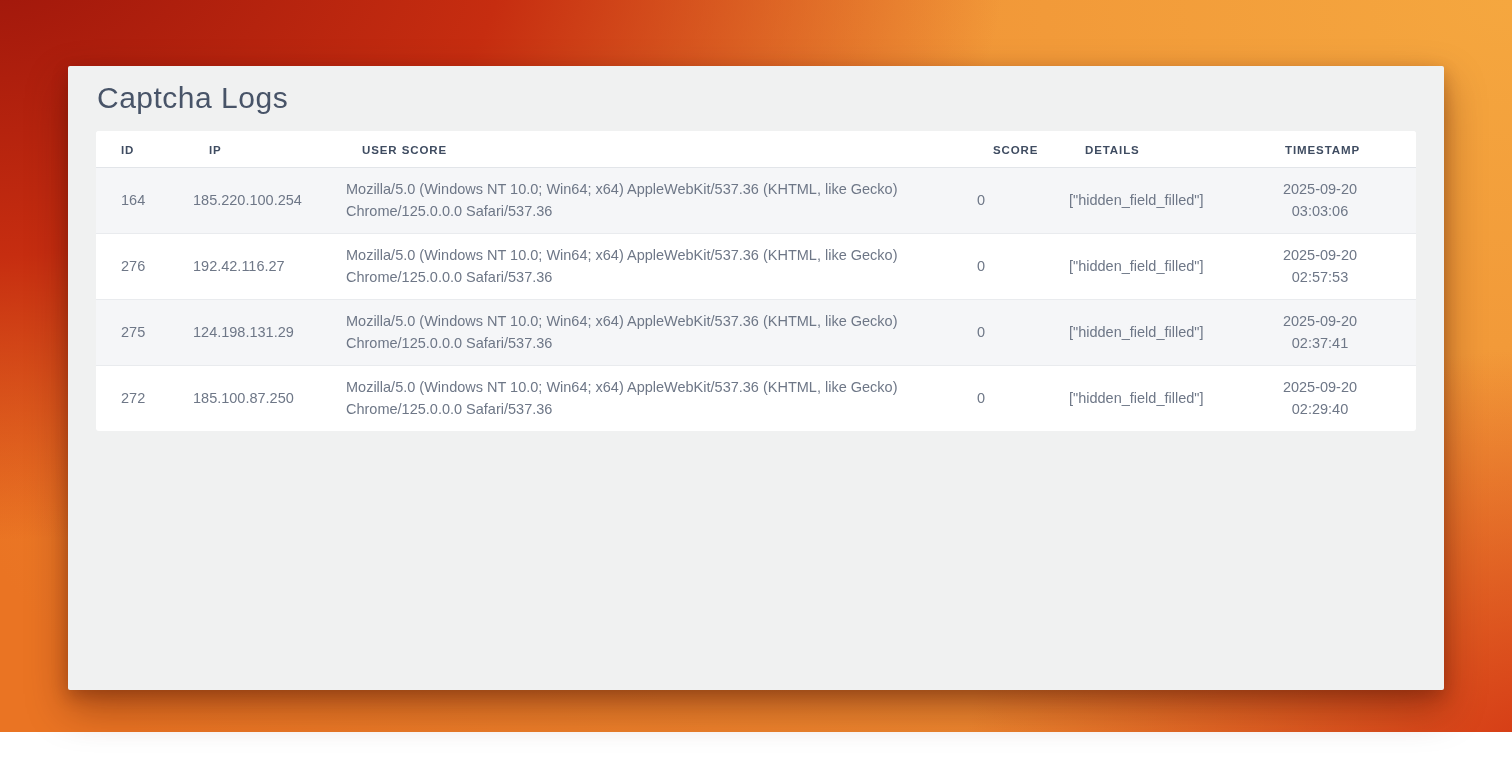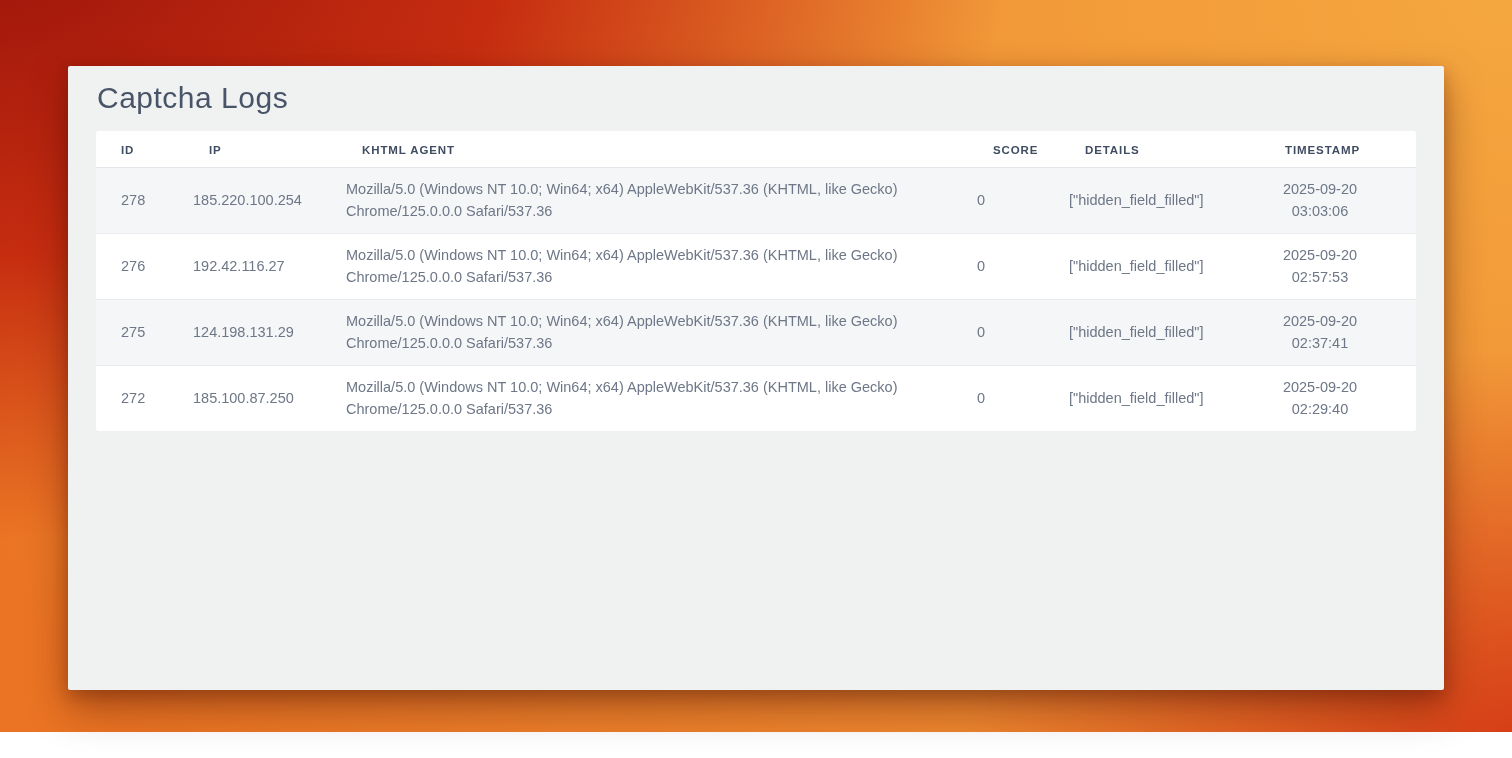--- a/index.html
+++ b/index.html
@@ -104,29 +104,29 @@
             <col class="c-ip">
             <col class="c-ua">
           <col class="c-score">
             <col class="c-details">
             <col class="c-timestamp">
         </colgroup>
         <thead>
           <tr>
             <th>ID</th>
             <th>IP</th>
-            <th>KHTML AGENT</th>
+            <th>USER SCORE</th>
             <th>SCORE</th>
             <th>DETAILS</th>
             <th>TIMESTAMP</th>
           </tr>
         </thead>
         <tbody>
             <tr>
-    <td class="cell-id">278</td>
+    <td class="cell-id">164</td>
     <td class="cell-ip">185.220.100.254</td>
     <td class="cell-ua">Mozilla/5.0 (Windows NT 10.0; Win64; x64) AppleWebKit/537.36 (KHTML, like Gecko) Chrome/125.0.0.0 Safari/537.36</td>
     <td class="cell-score">0</td>
     <td class="cell-details">["hidden_field_filled"]</td>
     <td class="cell-timestamp">2025-09-20 03:03:06</td>
   </tr>
             <tr>
     <td class="cell-id">276</td>
     <td class="cell-ip">192.42.116.27</td>
     <td class="cell-ua">Mozilla/5.0 (Windows NT 10.0; Win64; x64) AppleWebKit/537.36 (KHTML, like Gecko) Chrome/125.0.0.0 Safari/537.36</td>

